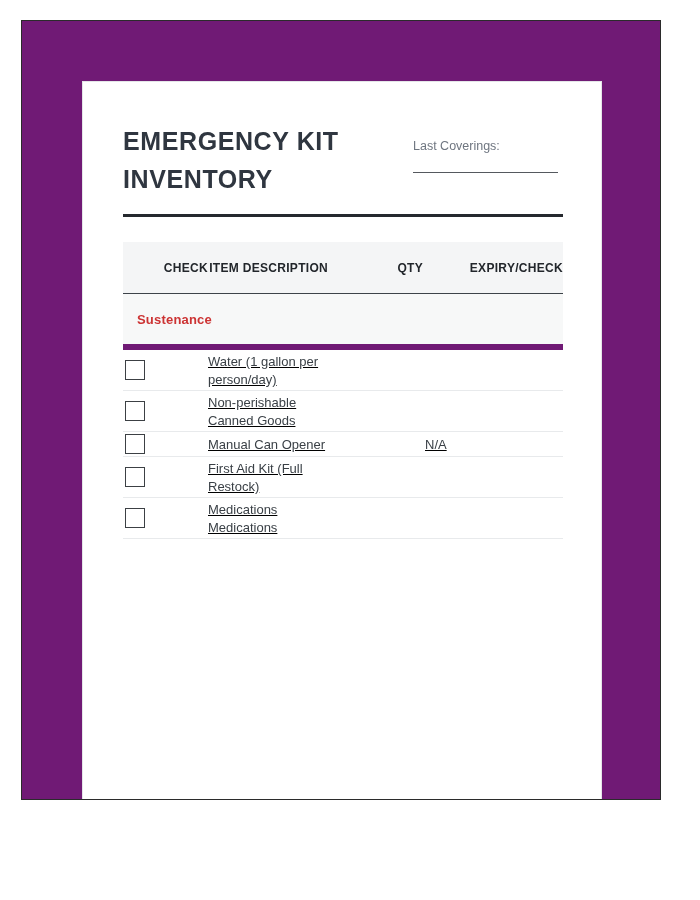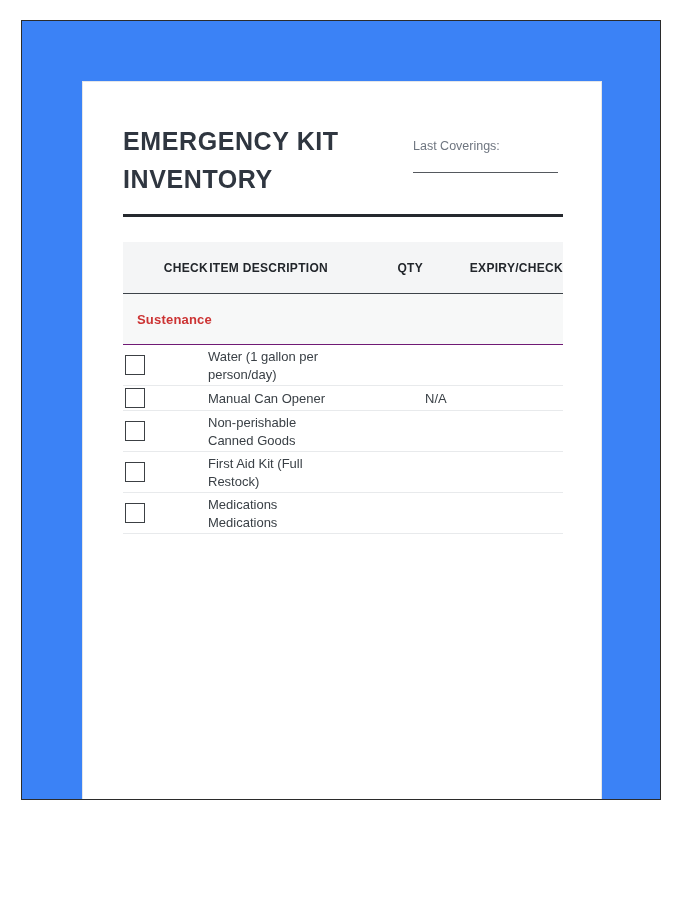--- a/index.html
+++ b/index.html
@@ -18,21 +18,21 @@
 
   
   #page-frame {
     position: absolute;
     left: 21px;
     top: 20px;
     width: 640px;
     height: 780px;
     border: 1px solid #2b2b2b;
     box-sizing: border-box;
-    background: #3b82f6;
+    background: #701a75;
     overflow: hidden;
   }
 
   
   #doc-card {
     position: absolute;
     left: 60px;
     top: 60px;
     width: 520px;
     height: 740px;
@@ -109,34 +109,35 @@
     border-bottom: 1px solid #3d4349;
   }
   th.c-check  { width: 85px; padding-left: 14px; }
   th.c-desc   { width: 120px; }
   th.c-qty    { width: 95px; }
   th.c-exp    { width: 140px; }
 
   tr.section-row td {
     background: #f7f8f8;
     padding: 16px 0 16px 14px;
-    border-bottom: 1px solid #701a75;
+    border-bottom: 6px solid #701a75;
   }
   .section-label {
     font-size: 13px;
     font-weight: bold;
     color: #cc3333;
     letter-spacing: 0.2px;
   }
 
   tr.item-row td {
     border-bottom: 1px solid #e8eaec;
     padding: 2px 0;
     vertical-align: middle;
     background: #ffffff;
+    text-decoration: underline;
   }
   td.cell-check { padding-left: 14px; }
   .checkbox {
     width: 20px;
     height: 20px;
     border: 1px solid #3c4044;
     background: #ffffff;
     box-sizing: border-box;
     display: block;
     margin-left: 2px;
@@ -189,31 +190,31 @@
                 <span class="checkbox"></span>
               </td>
               <td><span class="item-desc">Water (1 gallon per person/day)</span></td>
               <td><span class="qty-val"></span></td>
               <td><span class="exp-val"></span></td>
             </tr>
             <tr class="item-row">
               <td class="cell-check">
                 <span class="checkbox"></span>
               </td>
+              <td><span class="item-desc">Non-perishable Canned Goods</span></td>
+              <td><span class="qty-val"></span></td>
+              <td><span class="exp-val"></span></td>
+            </tr>
+            <tr class="item-row">
+              <td class="cell-check">
+                <span class="checkbox"></span>
+              </td>
               <td><span class="item-desc">Manual Can Opener</span></td>
               <td><span class="qty-val"></span></td>
               <td><span class="exp-val">N/A</span></td>
-            </tr>
-            <tr class="item-row">
-              <td class="cell-check">
-                <span class="checkbox"></span>
-              </td>
-              <td><span class="item-desc">Non-perishable Canned Goods</span></td>
-              <td><span class="qty-val"></span></td>
-              <td><span class="exp-val"></span></td>
             </tr>
             <tr class="item-row">
               <td class="cell-check">
                 <span class="checkbox"></span>
               </td>
               <td><span class="item-desc">First Aid Kit (Full Restock)</span></td>
               <td><span class="qty-val"></span></td>
               <td><span class="exp-val"></span></td>
             </tr>
             <tr class="item-row">

